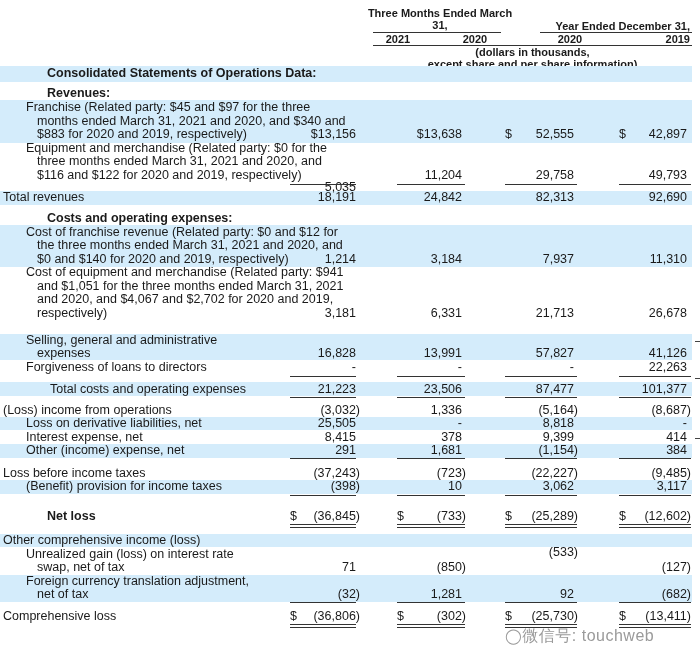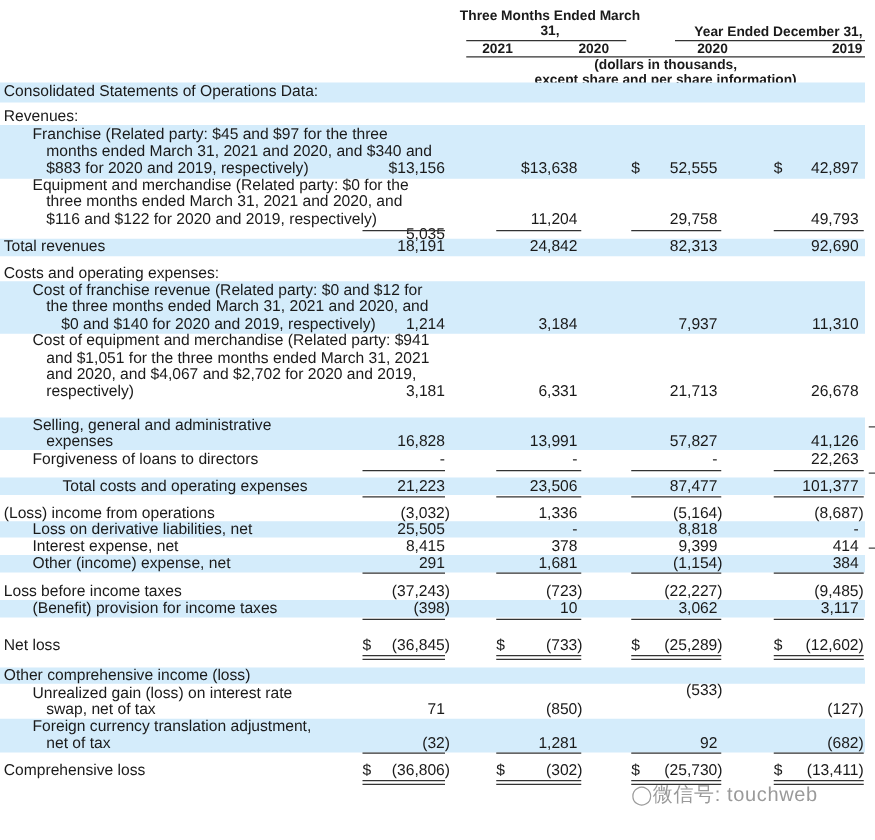--- a/index.html
+++ b/index.html
@@ -2,21 +2,21 @@
 <html><head>
 <meta charset="utf-8">
 <style>
   html, body { margin: 0; padding: 0; background: #ffffff; }
   body { width: 700px; height: 672px; position: relative; overflow: hidden;
          font-family: "Liberation Sans", sans-serif; font-size: 12.5px; color: #1a1a1a; }
   .abs { position: absolute; }
   .hdr { font-weight: bold; font-size: 11px; text-align: center; }
   .band { position: absolute; left: 0; width: 692px; background: #d4ecfb; }
   .lbl { position: absolute; left: 0; line-height: 13.8px; white-space: nowrap; }
-  .bold { font-weight: normal; }
+  .bold { font-weight: bold; margin-left: 44px; }
   .num { position: absolute; text-align: right; line-height: 13.8px; white-space: nowrap; }
   .dollar { position: absolute; line-height: 13.8px; }
   .rule { position: absolute; height: 0; border-top: 1.3px solid #333; }
   .drule { position: absolute; height: 2px; border-top: 1.3px solid #333; border-bottom: 1.3px solid #333; }
   .tick { position: absolute; right: 0; width: 5px; height: 0; border-top: 1px solid #444; }
   .wm { position: absolute; left: 505px; top: 626px; color: #9a9a9a; font-size: 16px; letter-spacing: 0.5px; }
 </style>
 </head>
 <body>
 
@@ -62,21 +62,21 @@
   <div class="lbl" style="left:26px; top:142px;">Equipment and merchandise (Related party: $0 for the</div>
   <div class="lbl" style="left:37px; top:155px;">three months ended March 31, 2021 and 2020, and</div>
   <div class="lbl" style="left:37px; top:169px;">$116 and $122 for 2020 and 2019, respectively)</div>
 </div>
 <div class="lbl" style="left:3px; top:191px;">Total revenues</div>
 
 <div class="lbl bold" style="left:3px; top:212px;">Costs and operating expenses:</div>
 <div>
   <div class="lbl" style="left:26px; top:226px;">Cost of franchise revenue (Related party: $0 and $12 for</div>
   <div class="lbl" style="left:37px; top:239px;">the three months ended March 31, 2021 and 2020, and</div>
-  <div class="lbl" style="left:37px; top:253px;margin-left:12px;">$0 and $140 for 2020 and 2019, respectively)</div>
+  <div class="lbl" style="left:37px; top:253px;">$0 and $140 for 2020 and 2019, respectively)</div>
 </div>
 <div>
   <div class="lbl" style="left:26px; top:266px;">Cost of equipment and merchandise (Related party: $941</div>
   <div class="lbl" style="left:37px; top:280px;">and $1,051 for the three months ended March 31, 2021</div>
   <div class="lbl" style="left:37px; top:293px;">and 2020, and $4,067 and $2,702 for 2020 and 2019,</div>
   <div class="lbl" style="left:37px; top:307px;">respectively)</div>
 </div>
 <div>
   <div class="lbl" style="left:26px; top:334px;">Selling, general and administrative</div>
   <div class="lbl" style="left:37px; top:347px;">expenses</div>

